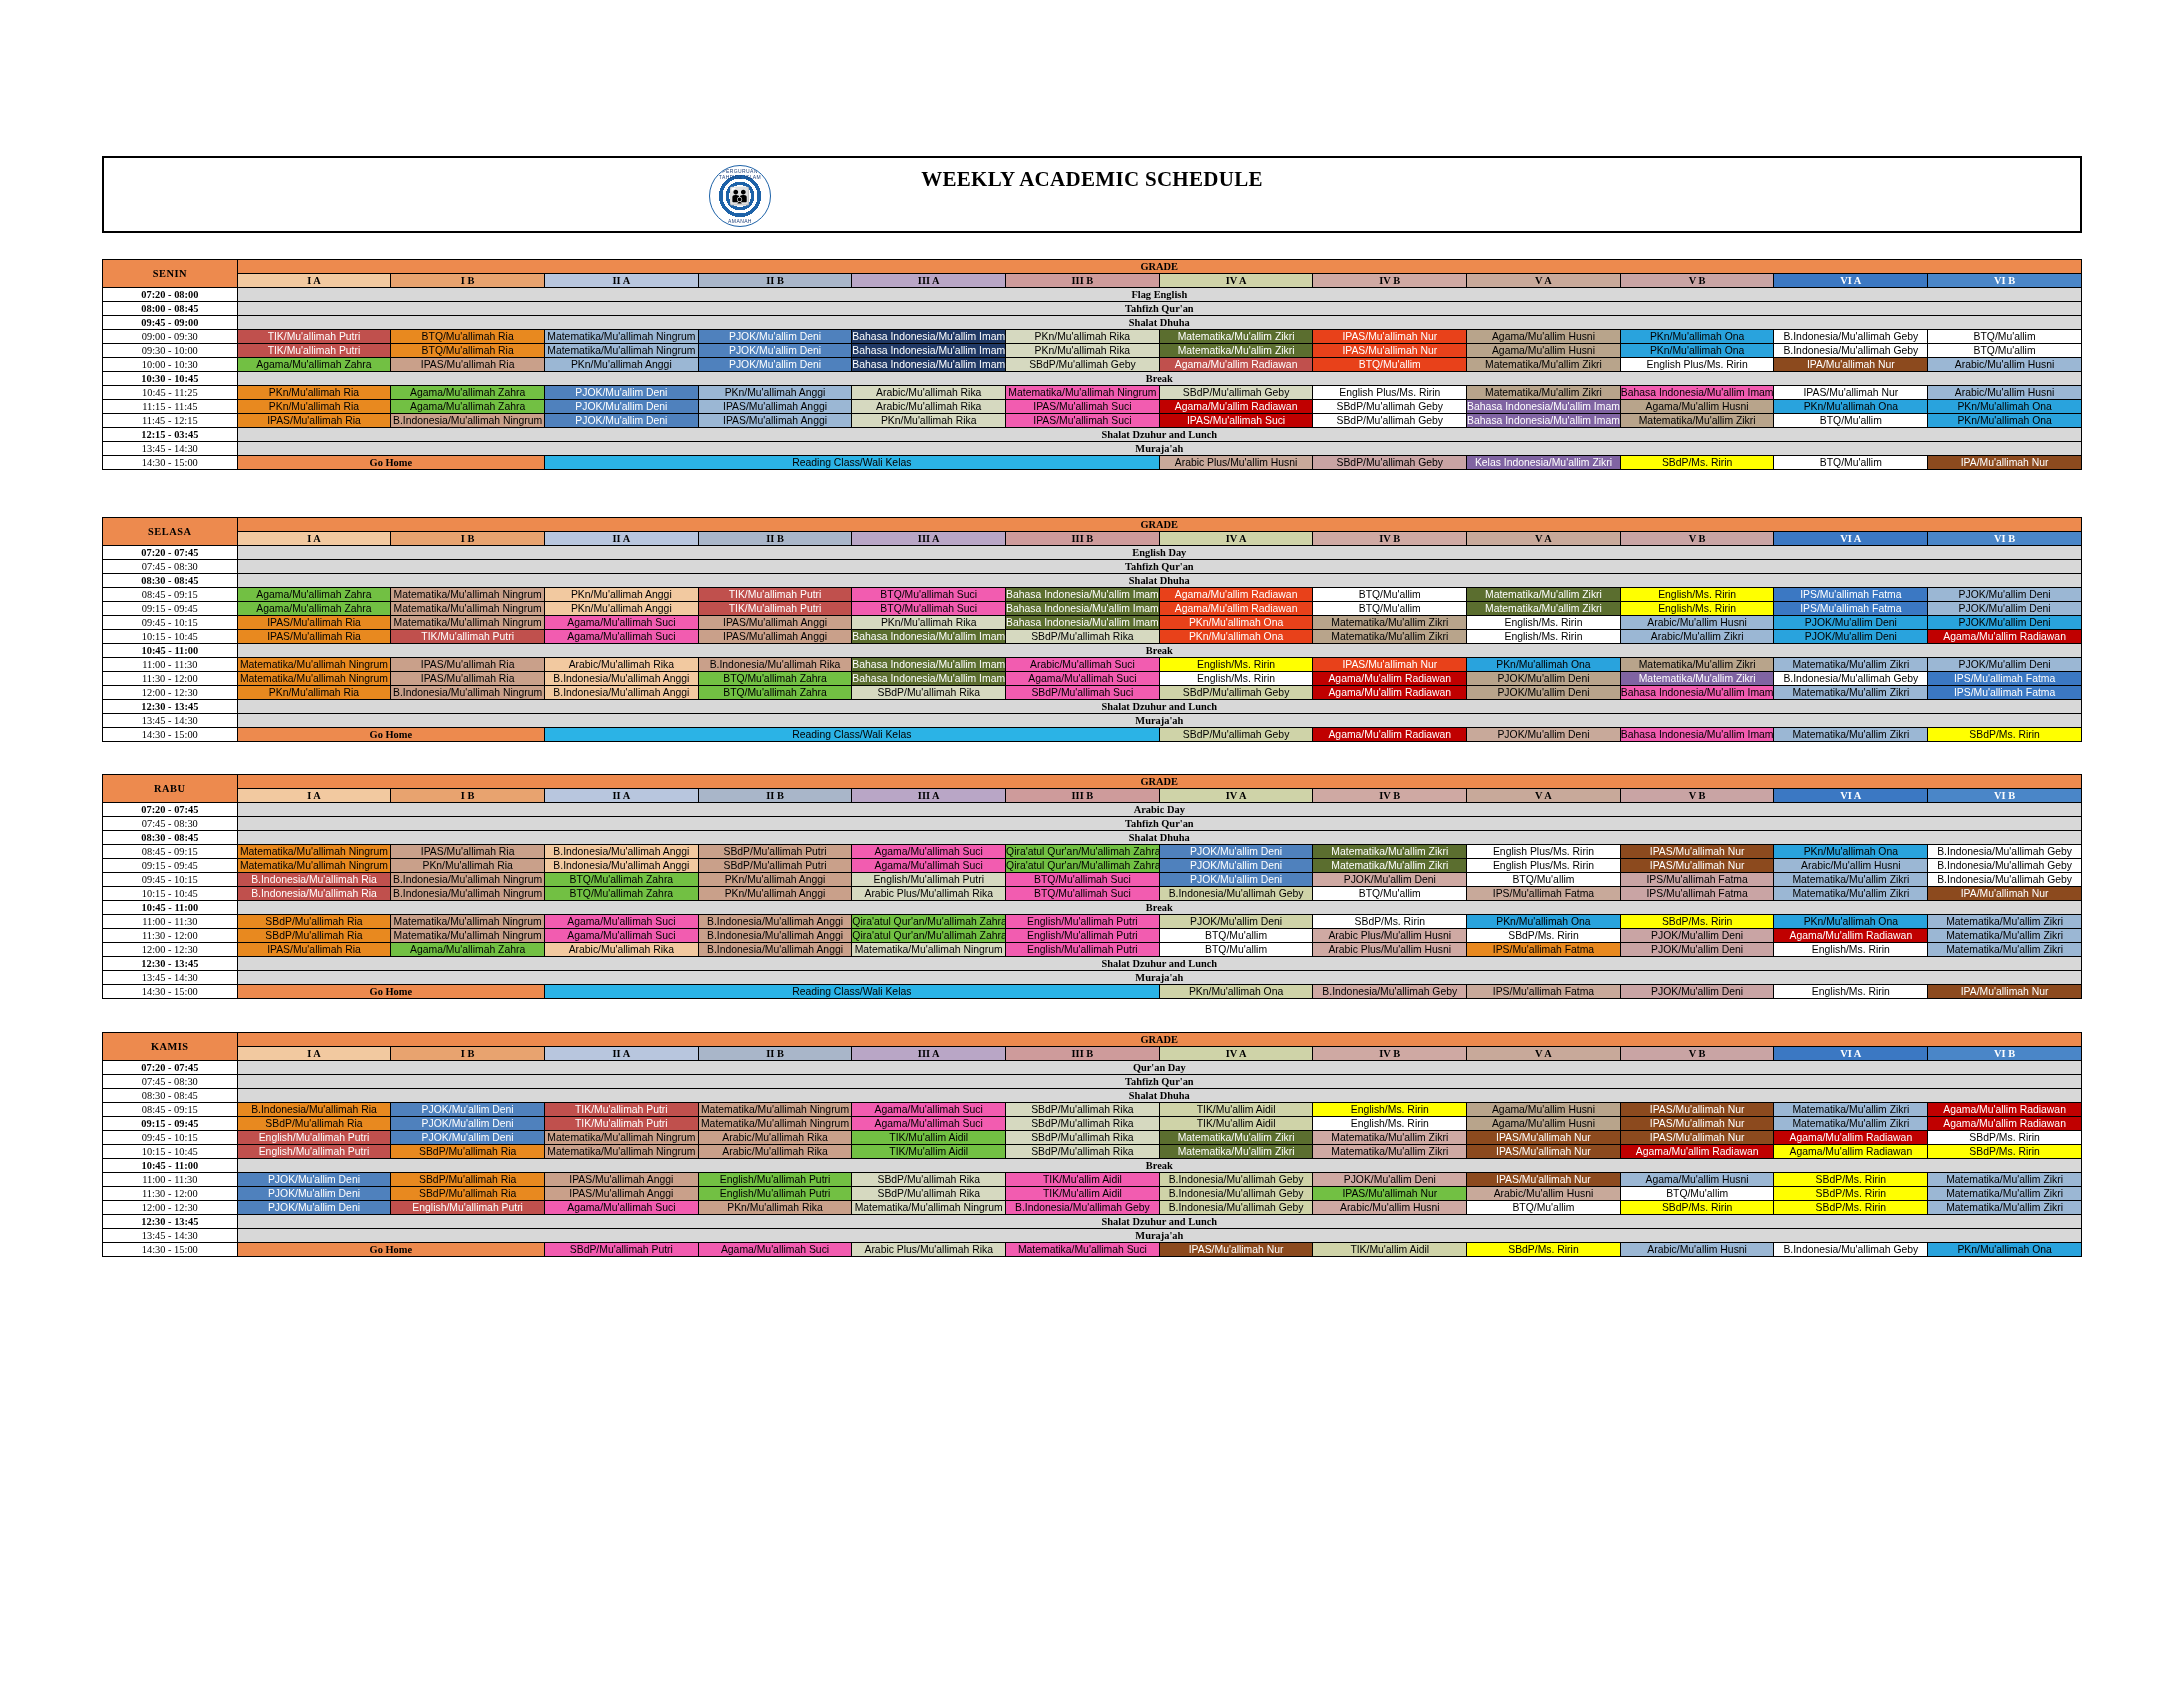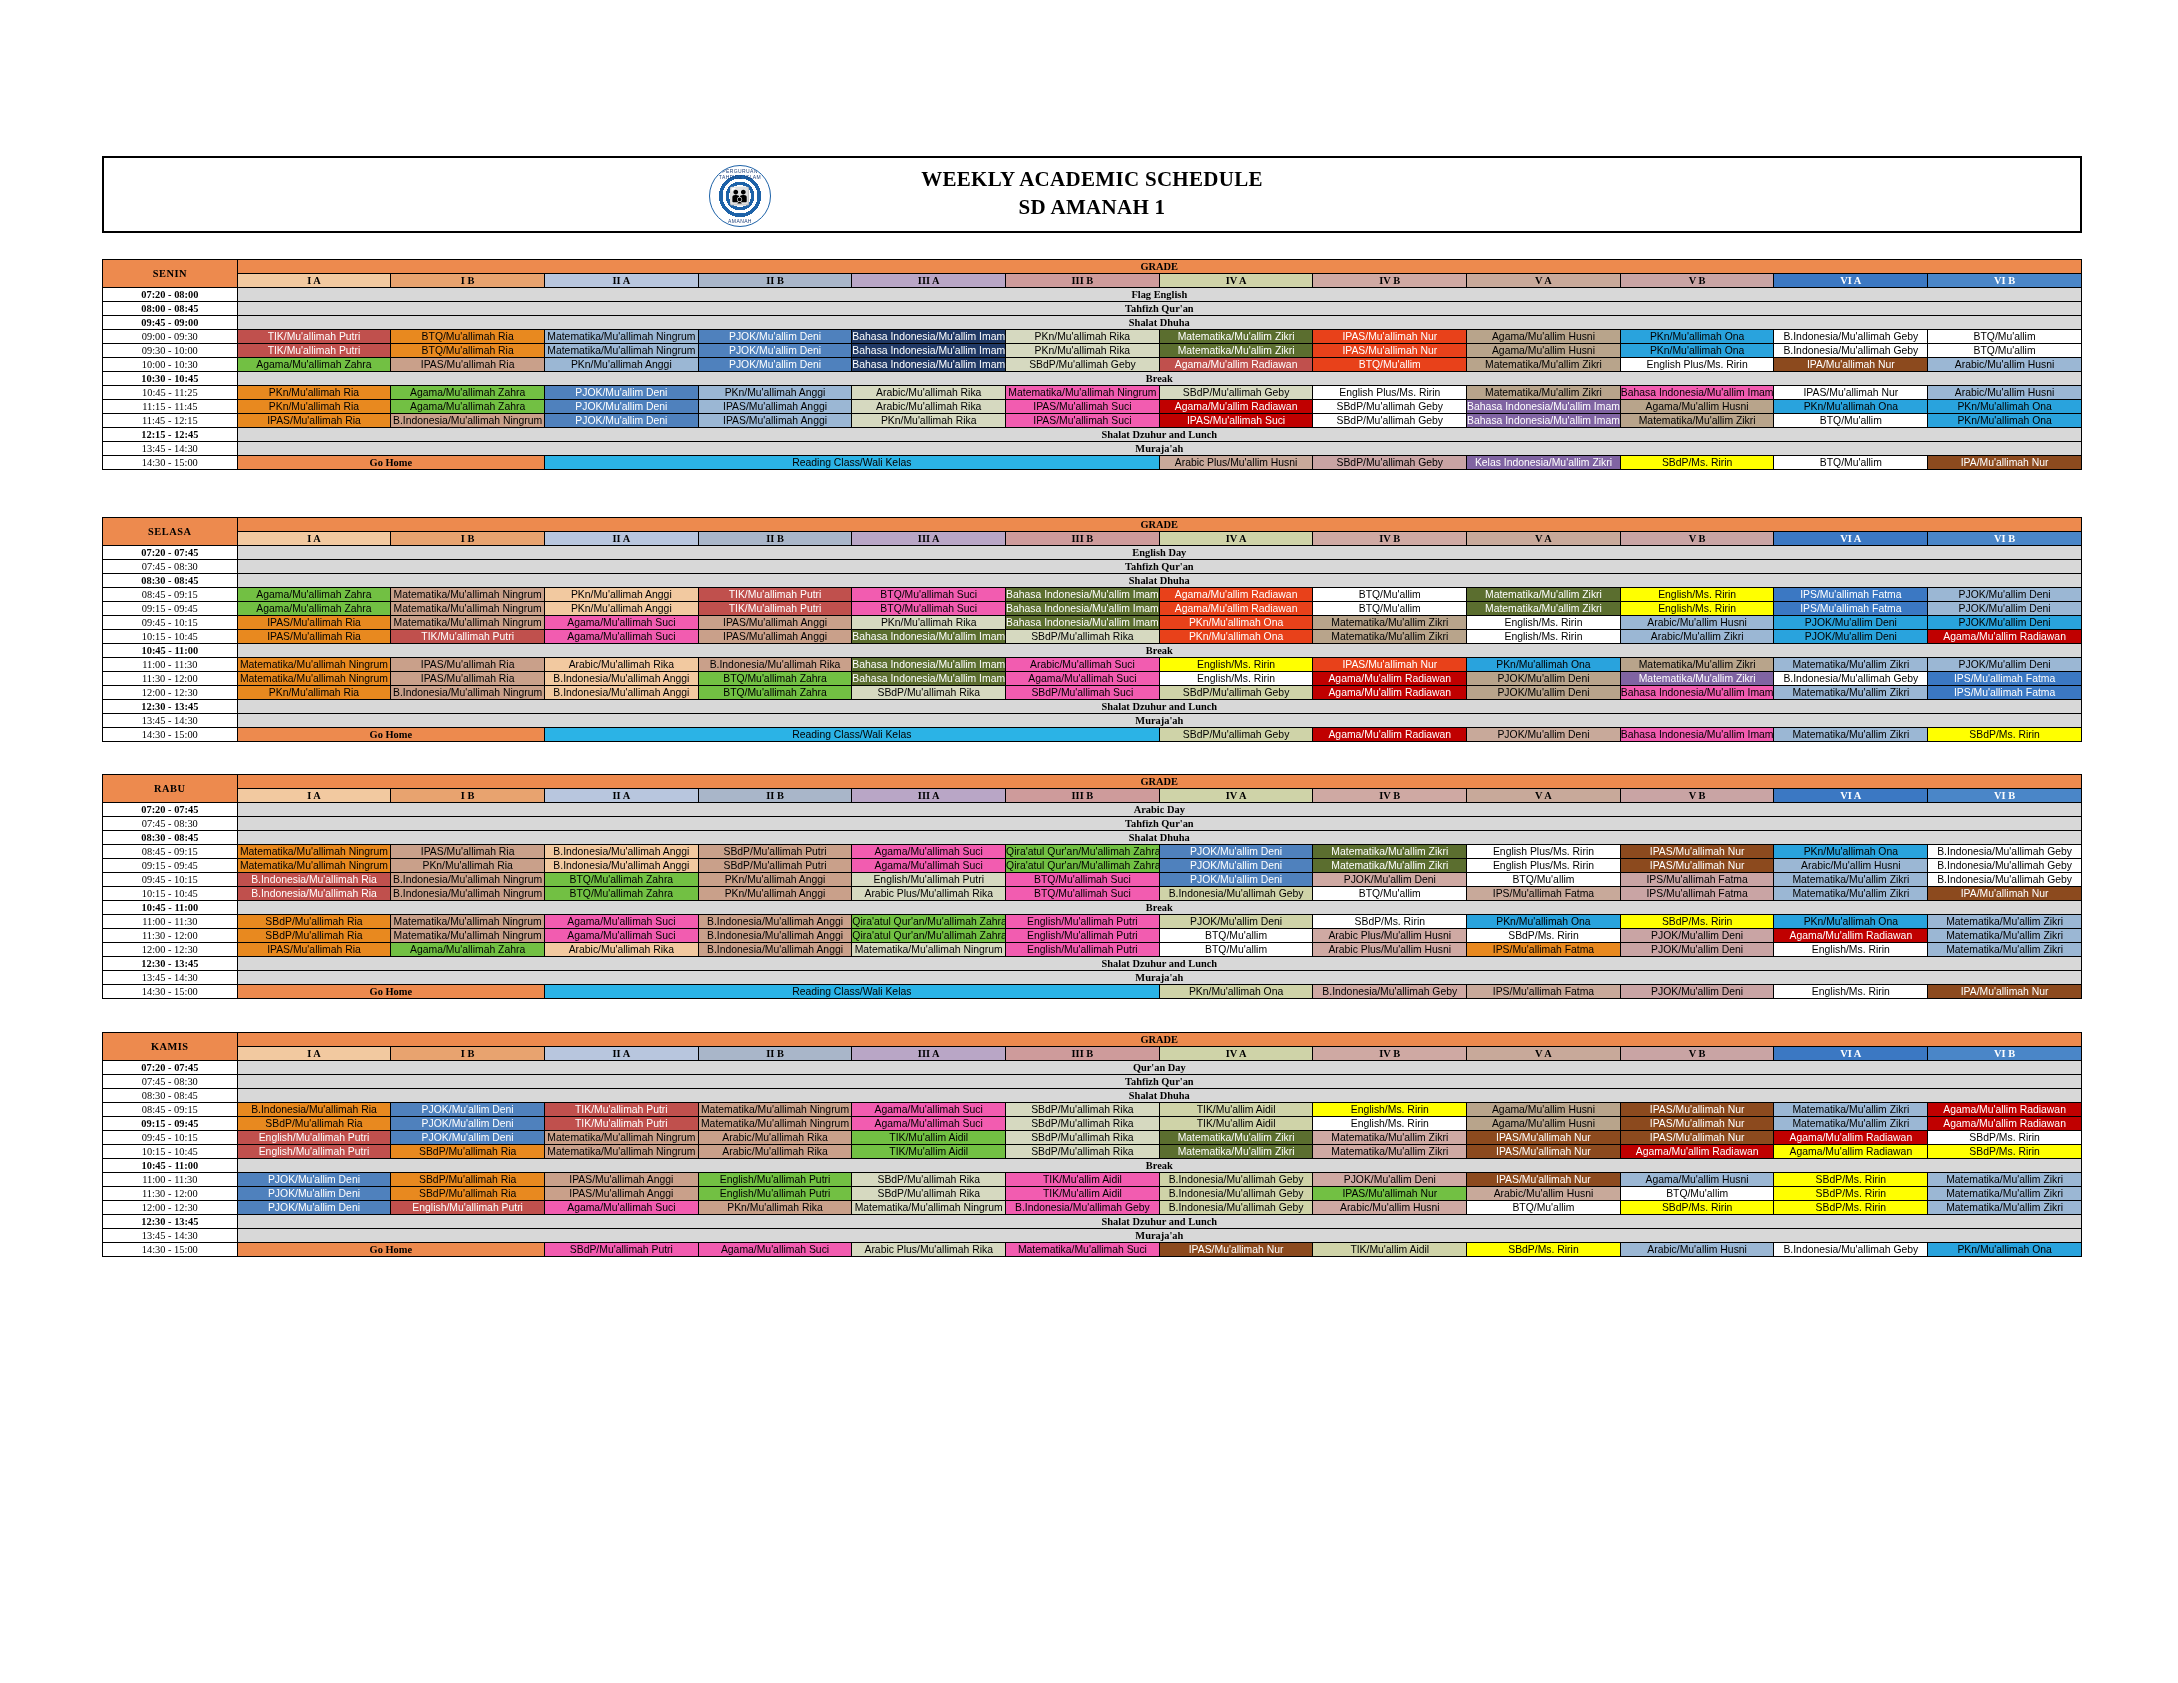--- a/index.html
+++ b/index.html
@@ -92,21 +92,20 @@
     <div class="header-inner">
       <div class="logo">
         <div class="ring-text">
           <span class="t">PERGURUAN TAHFIDZ ISLAM</span>
           <span class="b">AMANAH</span>
         </div>
         <div class="figs">👪</div>
       </div>
       <div class="titles">
         <div>WEEKLY ACADEMIC SCHEDULE</div>
-        <div>SD AMANAH 1</div>
       </div>
     </div>
   </div>
 
   <div id="days-root">
       <div class="day-block" style="top: 259px;">
         <table class="sched">
           <colgroup>
             <col class="c-time">
             <col class="c-grade">
@@ -241,21 +240,21 @@
               <td class="lesson" style="background: rgb(214, 217, 192);">PKn/Mu'allimah Rika</td>
               <td class="lesson" style="background: rgb(242, 92, 176);">IPAS/Mu'allimah Suci</td>
               <td class="lesson" style="background: rgb(192, 0, 0); color: rgb(255, 255, 255);">IPAS/Mu'allimah Suci</td>
               <td class="lesson" style="background: rgb(255, 255, 255);">SBdP/Mu'allimah Geby</td>
               <td class="lesson" style="background: rgb(128, 100, 162); color: rgb(255, 255, 255);">Bahasa Indonesia/Mu'allim Imam</td>
               <td class="lesson" style="background: rgb(184, 164, 139);">Matematika/Mu'allim Zikri</td>
               <td class="lesson" style="background: rgb(255, 255, 255);">BTQ/Mu'allim</td>
               <td class="lesson" style="background: rgb(41, 163, 221);">PKn/Mu'allimah Ona</td>
             </tr>
             <tr>
-              <td class="timecell">12:15 - 12:45</td>
+              <td class="timecell">12:15 - 03:45</td>
               <td class="fullspan" colspan="12">Shalat Dzuhur and Lunch</td>
             </tr>
             <tr>
               <td class="timecell plain">13:45 - 14:30</td>
               <td class="fullspan" colspan="12">Muraja'ah</td>
             </tr>
             <tr>
               <td class="timecell plain">14:30 - 15:00</td>
               <td class="gohome" colspan="2">Go Home</td>
               <td class="reading" colspan="4">Reading Class/Wali Kelas</td>

